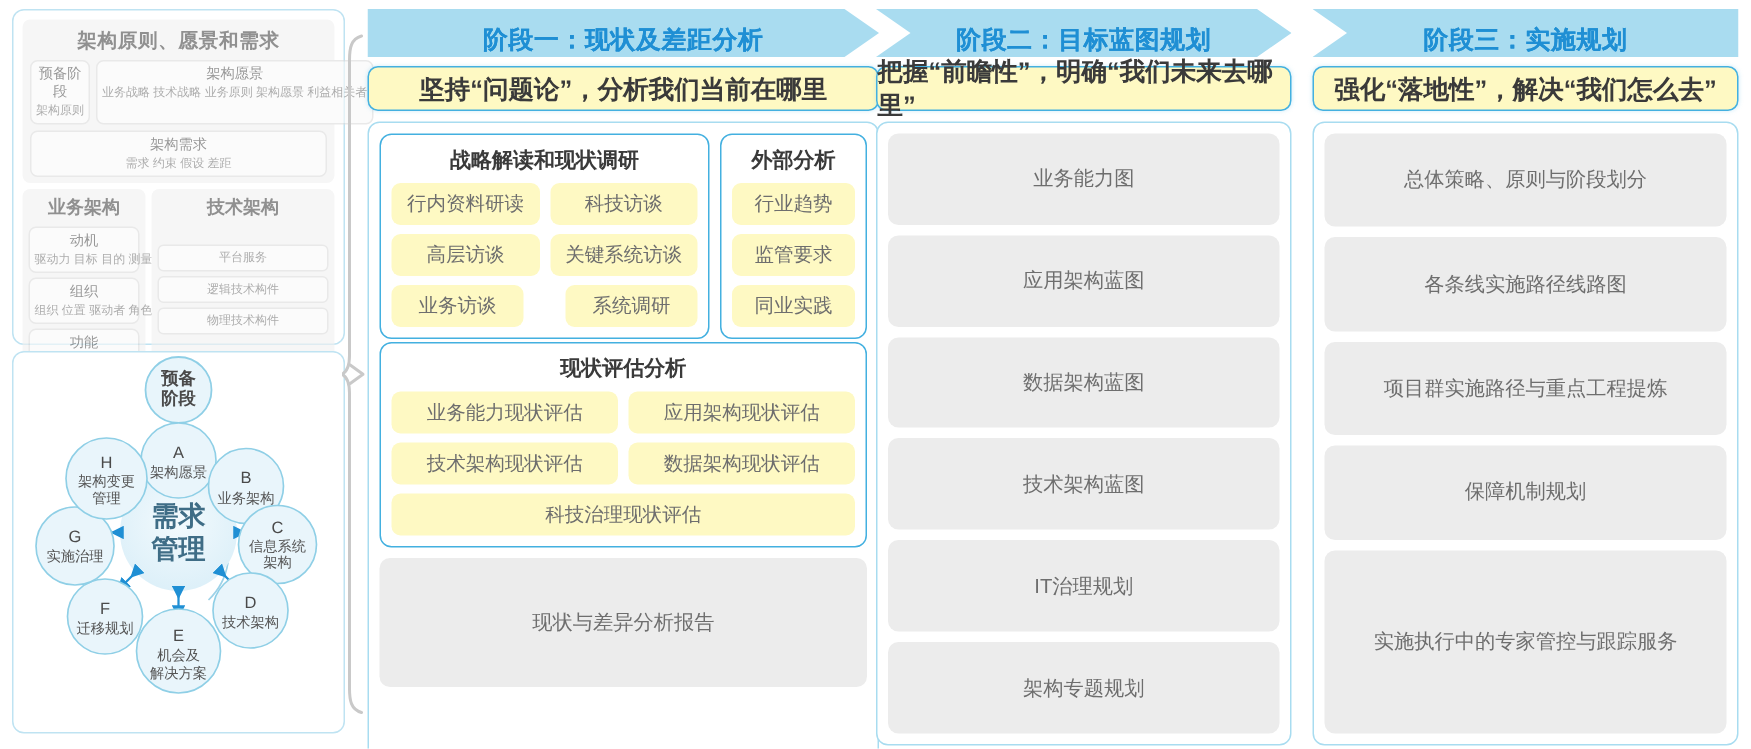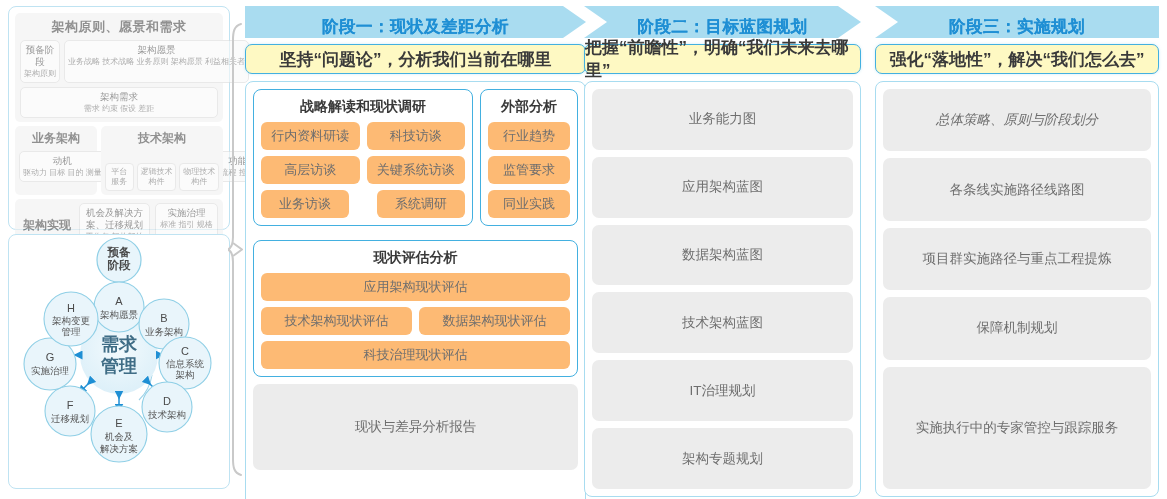--- a/index.html
+++ b/index.html
@@ -48,21 +48,21 @@
     padding: 3px 3px;
   }
   .tg-b-title { font-weight: normal; color: #595959; font-size: 9.5px; line-height: 12px; }
   .tg-b-items { color: #7a7a7a; font-size: 8px; line-height: 11px; white-space: nowrap; }
   .tg-row { display: flex; gap: 4px; }
 
   .tg-cols { display: flex; gap: 4px; }
   .tg-col { background: #f1f1f1; border-radius: 5px; padding: 4px 4px; }
   .tg-col-h { text-align: center; font-weight: bold; color: #4d4d4d; font-size: 12px; margin-bottom: 4px; }
   .tg-sub { display: flex; gap: 4px; }
-  .tg-stack { display: flex; flex-direction: row; gap: 3px; flex: 1; }
+  .tg-stack { display: flex; flex-direction: column; gap: 3px; flex: 1; }
   .tg-cell {
     background: #fafafa; border: 1px solid #dcdcdc; border-radius: 4px;
     text-align: center; color: #7a7a7a; font-size: 8px; line-height: 10px;
     padding: 3px 2px;
   }
   .tg-cell.hd { font-weight: bold; color: #595959; font-size: 9px; }
 
   .tg-bottom { display: flex; gap: 5px; align-items: stretch; }
   .tg-bt-label { font-weight: bold; color: #4d4d4d; font-size: 12px; line-height: 14px;
                  display: flex; align-items: center; padding: 0 3px; text-align: center; }
@@ -107,21 +107,21 @@
 
   .inner-card {
     border: 1.3px solid #43b0e0; border-radius: 8px;
     background: #fff; padding: 6px 7px 7px 7px;
   }
   .inner-title {
     text-align: center; font-weight: bold; color: #3a3a3a;
     font-size: 14px; margin: 2px 0 6px 0;
   }
   .pill {
-    background: #fdba74; border-radius: 6px;
+    background: #fef9c3; border-radius: 6px;
     color: #6e6e6e; font-size: 13px;
     display: flex; align-items: center; justify-content: center;
     text-align: center;
   }
   .pill-row { display: flex; gap: 7px; margin-bottom: 6px; }
   .pill-row:last-child { margin-bottom: 0; gap: 28px; }
   .pill-row > .pill { flex: 1; height: 28px; }
 
   #p1-top { display: flex; gap: 7px; }
   #p1-strategy { flex: 1 1 auto; }
@@ -336,23 +336,24 @@
         </div>
 
         <div class="inner-card" id="p1-external">
           <div class="inner-title">外部分析</div>
           <div class="pill">行业趋势</div>
           <div class="pill">监管要求</div>
           <div class="pill">同业实践</div>
         </div>
       </div>
 
-      <div class="inner-card" style="margin-top:14px;">
+      <div class="inner-card" style="margin-top:2px;">
         <div class="inner-title">现状评估分析</div>
         <div class="pill-row">
+          <div class="pill">业务能力现状评估</div>
           <div class="pill">应用架构现状评估</div>
         </div>
         <div class="pill-row">
           <div class="pill">技术架构现状评估</div>
           <div class="pill">数据架构现状评估</div>
         </div>
         <div class="pill-row">
           <div class="pill">科技治理现状评估</div>
         </div>
       </div>
@@ -383,21 +384,21 @@
   <div class="phase" id="phase3">
     <div class="ribbon">
       <svg class="rb-bg" width="284" height="32" viewBox="0 0 284 32" preserveAspectRatio="none">
         <path d="M0,0 L284,0 L284,32 L0,32 L23,16 Z" fill="#a9dcf0"></path>
       </svg>
       <span class="rb-txt">阶段三：实施规划</span>
     </div>
     <div class="subtitle">强化“落地性”，解决“我们怎么去”</div>
 
     <div class="body-card" id="p3-body">
-      <div class="col-pill" style="flex:1;font-style:italic;">总体策略、原则与阶段划分</div>
+      <div class="col-pill" style="flex:1;">总体策略、原则与阶段划分</div>
       <div class="col-pill" style="flex:1;">各条线实施路径线路图</div>
       <div class="col-pill" style="flex:1;">项目群实施路径与重点工程提炼</div>
       <div class="col-pill" style="flex:1;">保障机制规划</div>
       <div class="col-pill" style="flex:2.1;">实施执行中的专家管控与跟踪服务</div>
     </div>
   </div>
 
 </div>
 
 </body></html>

